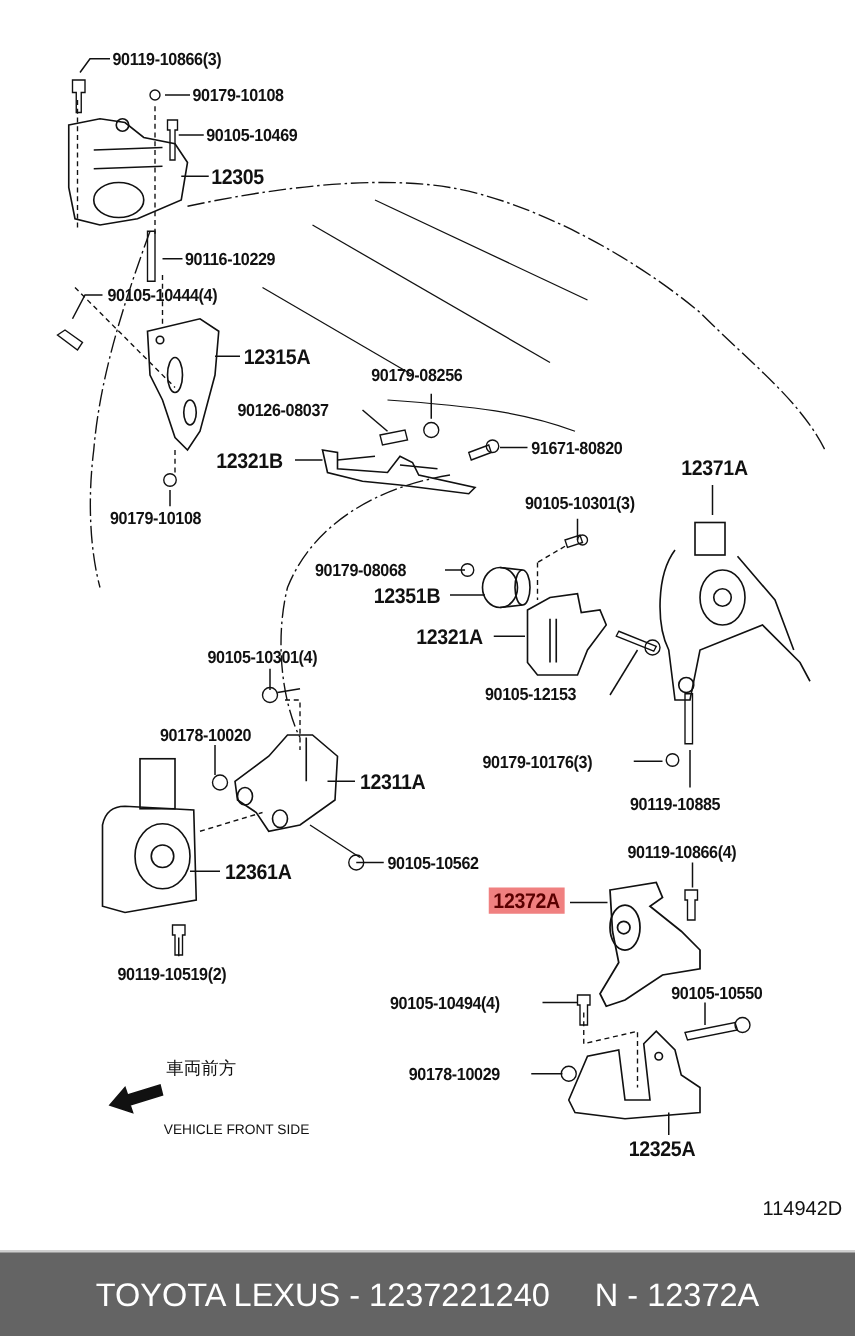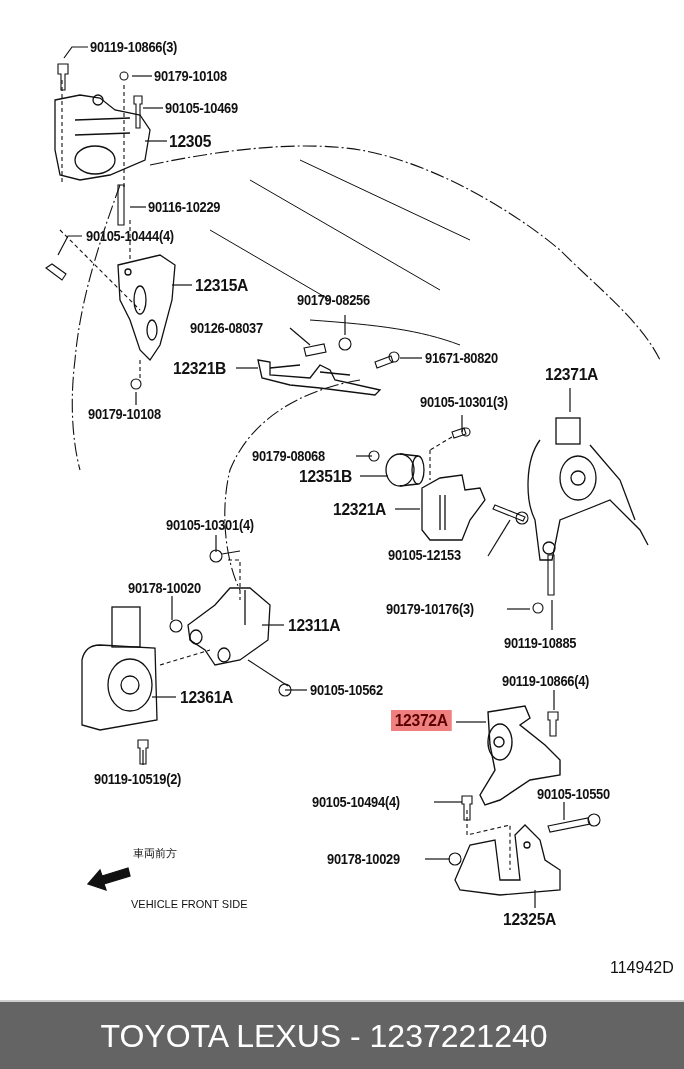--- a/index.html
+++ b/index.html
@@ -2,25 +2,25 @@
 <html><head>
 <meta charset="utf-8">
 <style>
   html, body { margin:0; padding:0; }
   body { width:684px; height:1069px; background:#ffffff; position:relative; overflow:hidden; font-family:"DejaVu Sans", sans-serif; }
   #diagram { position:absolute; left:0; top:0; width:684px; height:701px;text-align:center; }
   .lbl { position:absolute; font-family:"Liberation Sans", sans-serif; font-weight:bold; color:#111; white-space:nowrap; line-height:1; letter-spacing:-0.3px; }
   .sm { font-size:14px; transform:scaleX(0.92); transform-origin:left top; }
   .lg { font-size:17px; transform:scaleX(0.92); transform-origin:left top; }
   .hl { background:#f08080; color:#5a0000; padding:2px 4px; }
-  .front-jp { position:absolute; left:133px; top:846px; font-size:11px; color:#111; font-family:"DejaVu Sans", sans-serif; }
+  .front-jp { position:absolute; left:133px; top:846px; font-size:14px; color:#111; font-family:"DejaVu Sans", sans-serif; }
   .front-en { position:absolute; left:131px; top:862px; font-size:11px; color:#111; font-family:"Liberation Sans", sans-serif;margin-top:36px; }
   .illus-code { position:absolute; left:610px; top:959px; font-size:16px; font-family:"Liberation Sans", sans-serif; color:#111; }
   #footer { position:absolute; left:0; top:1000px; width:684px; height:69px; background:#646464; border-top:2px solid #cfcfcf; display:flex; align-items:center; justify-content:center; }
-  #footer span { color:#ffffff; font-family:"Liberation Sans", sans-serif; font-size:32px; font-stretch:condensed; }
+  #footer span { color:#ffffff; font-family:"Liberation Sans", sans-serif; font-size:26px; font-stretch:condensed; }
   #footer .gap { display:inline-block; width:36px; }
   svg { position:absolute; left:0; top:0; }
 </style>
 </head>
 <body>
 
 <div id="diagram">
 <svg width="684" height="1000" viewBox="0 0 684 1000" fill="none" stroke="#111" stroke-width="1.3">
 
   <g stroke-dasharray="14 3 2 3" stroke-width="1.1">
@@ -215,13 +215,14 @@
 <div class="lbl lg" style="left:503px;top:911px;">12325A</div>
 
 <div class="front-jp">車両前方</div>
 <div class="front-en">VEHICLE FRONT SIDE</div>
 <div class="illus-code">114942D</div>
 </div>
 
 <div id="footer">
   <span>TOYOTA LEXUS - 1237221240</span>
   <span class="gap"></span>
+  <span>N - 12372A</span>
 </div>
 
 </body></html>

